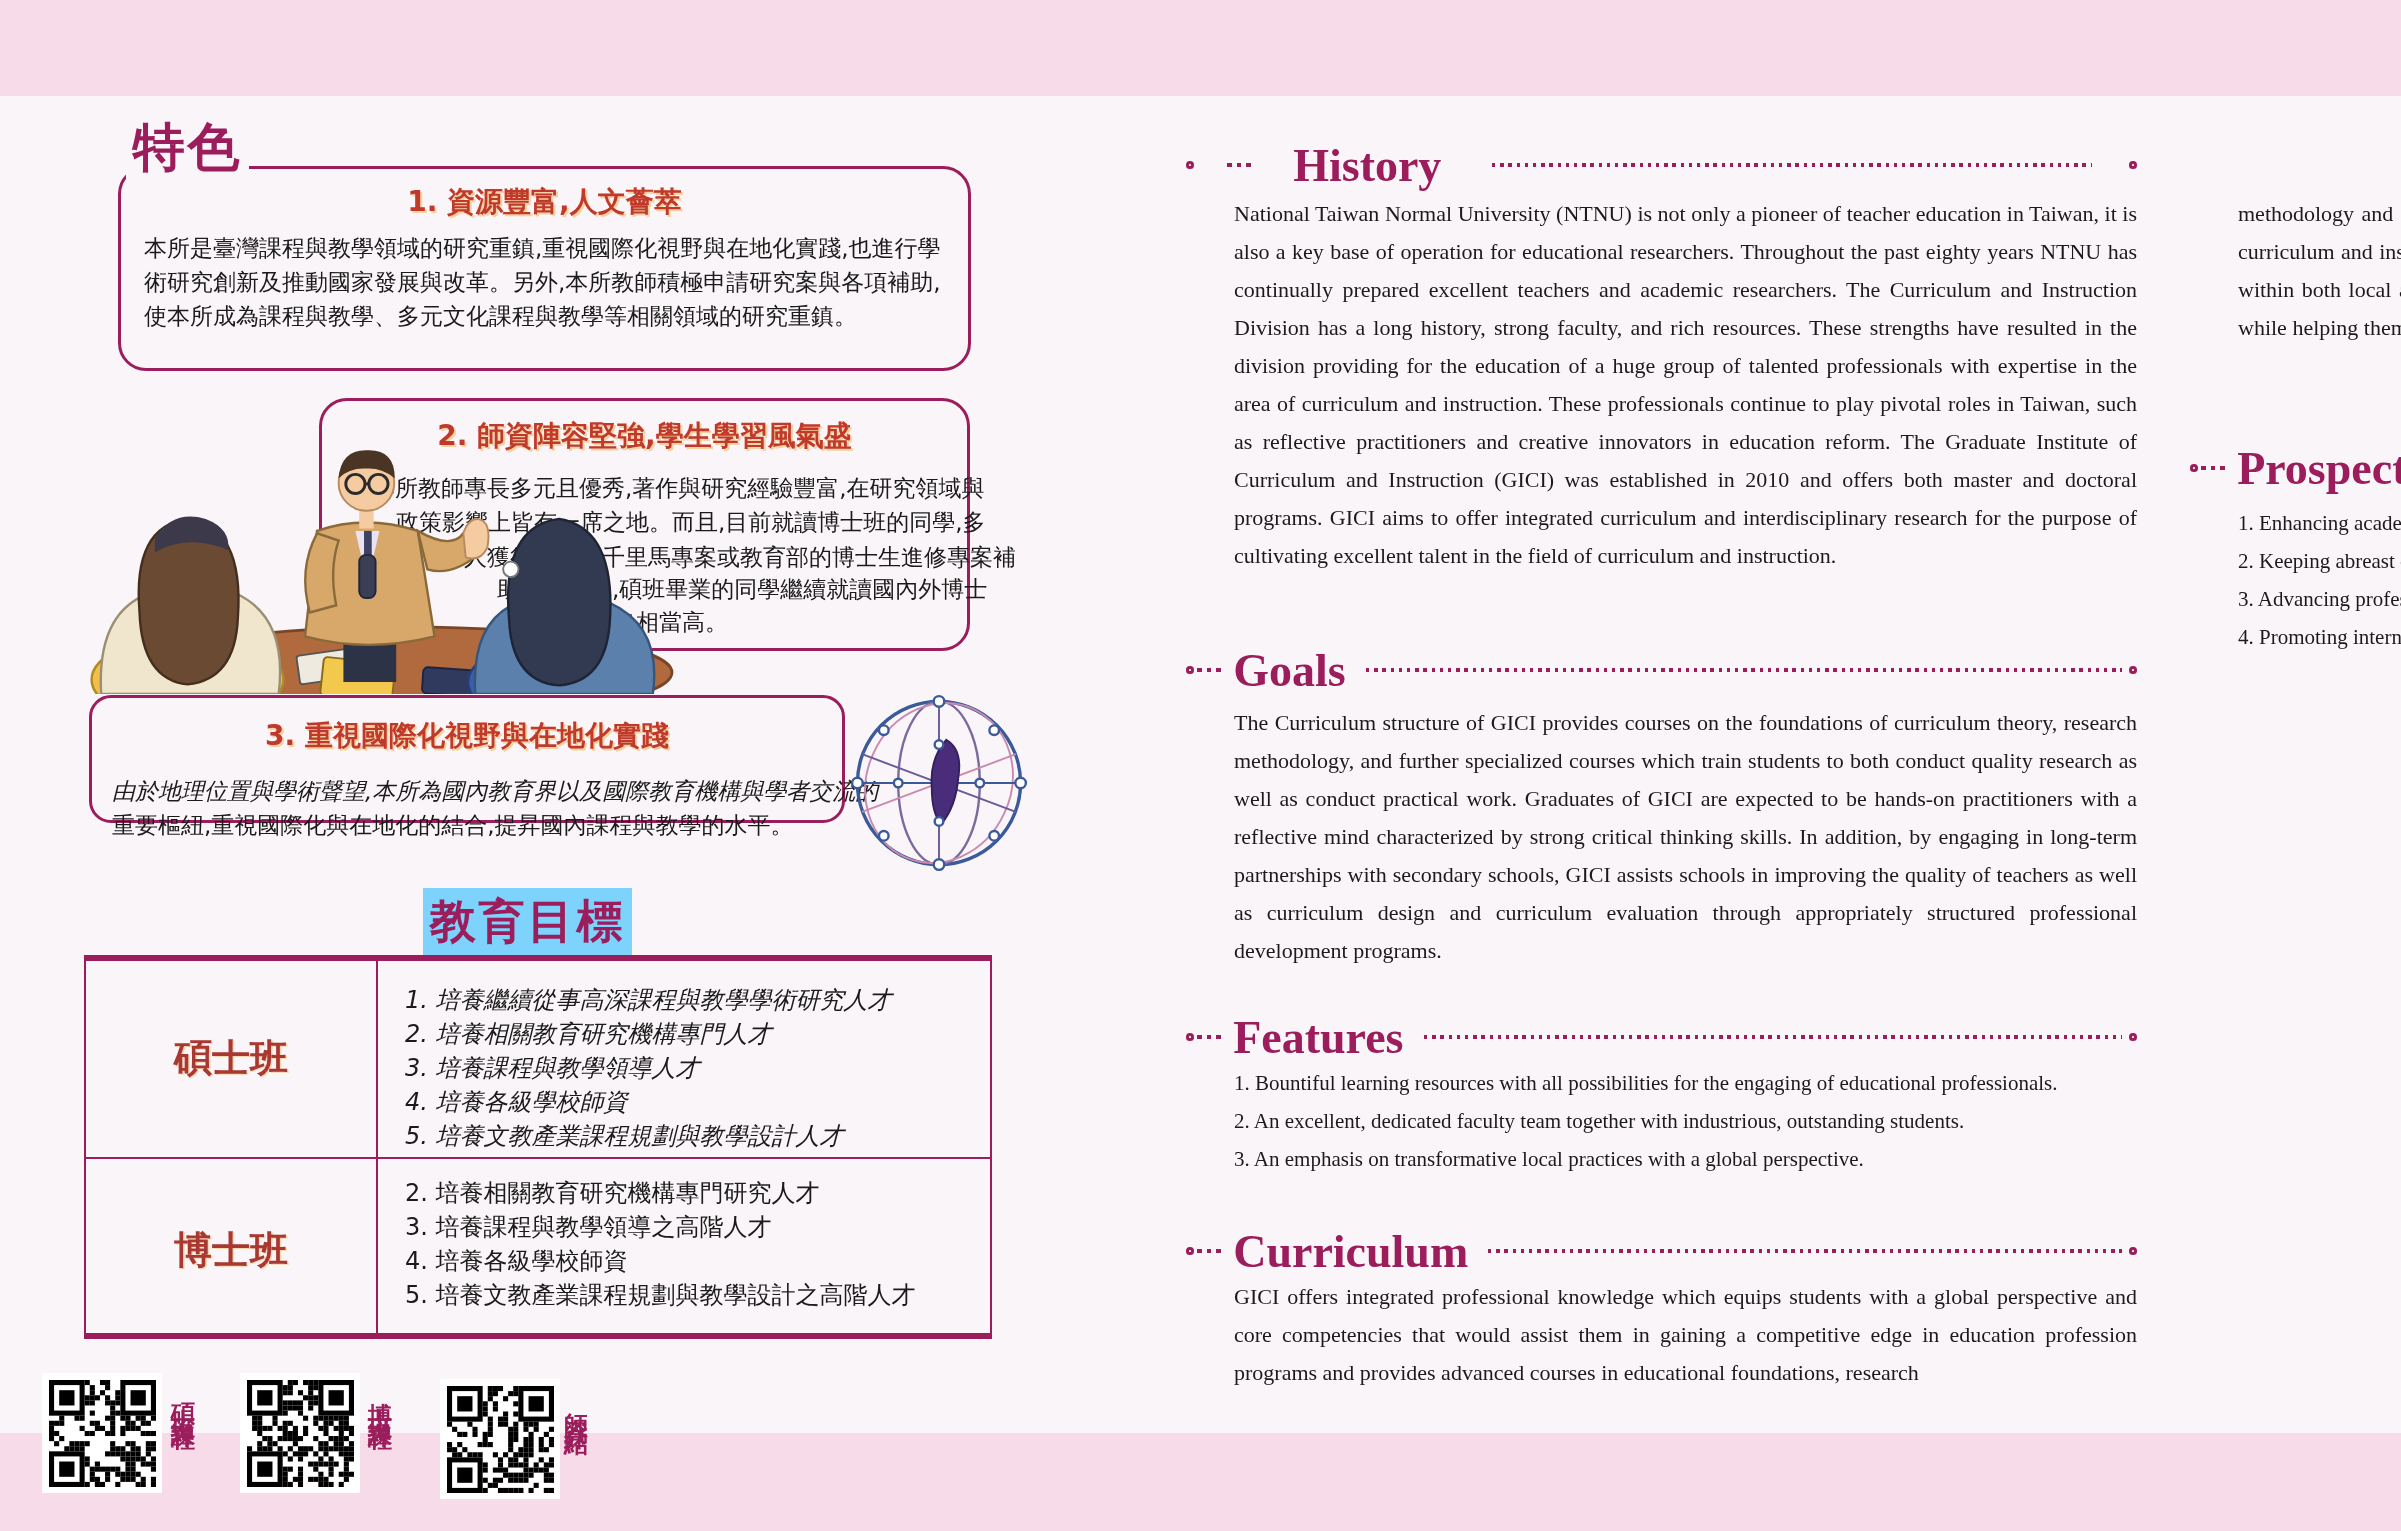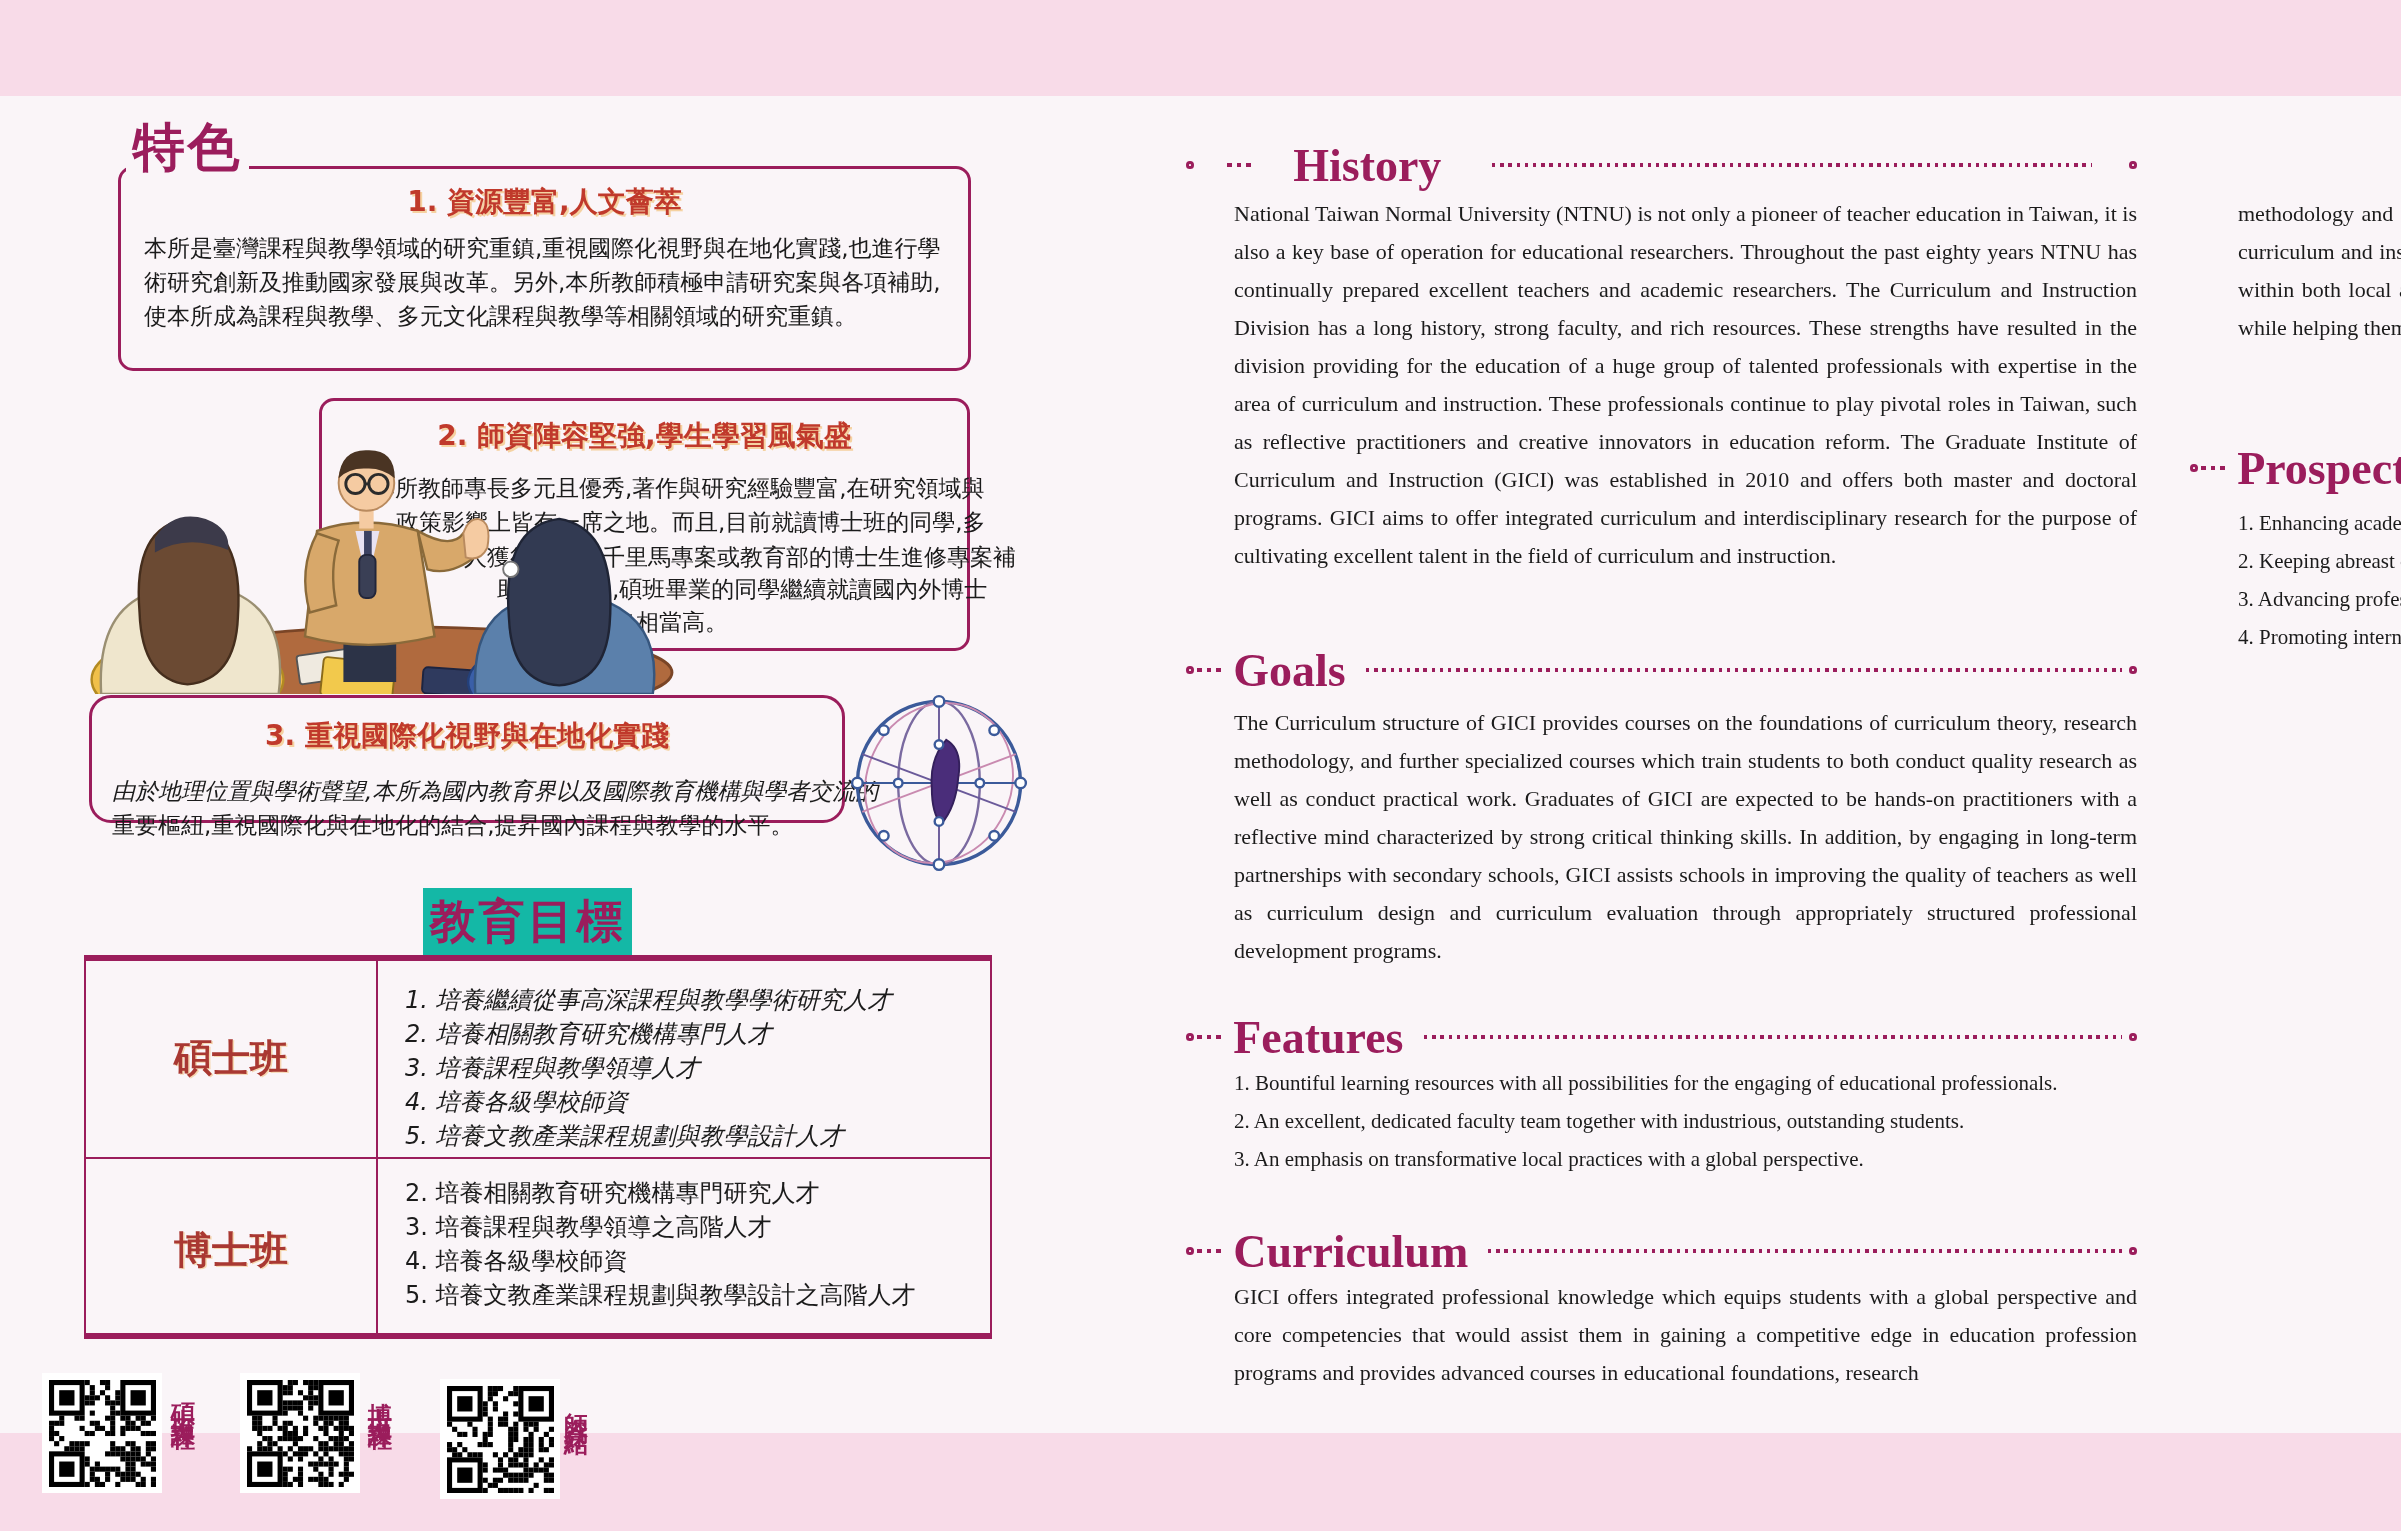--- a/index.html
+++ b/index.html
@@ -11,28 +11,28 @@
     --ink:#1b1b1b;
   }
   *{margin:0;padding:0;box-sizing:border-box;}
   body{font-family:"DejaVu Sans",sans-serif;background:#eee;}
   .page{position:relative;width:3233px;height:1532px;background:var(--bg);overflow:hidden;}
   .band{position:absolute;left:0;width:3233px;background:var(--pink);}
   .band.top{top:0;height:96px;}
   .band.bottom{top:1433px;height:99px;}
 
   
-  .fbox{position:absolute;border:3.4px solid var(--mag);border-radius:15px;background:transparent;}
+  .fbox{position:absolute;border:3.4px solid var(--mag);border-radius:28px;background:transparent;}
   .fbox-title{position:absolute;width:100%;text-align:center;color:var(--title-red);
     font-weight:bold;font-size:28px;text-shadow:1.9px 1.9px 0 rgba(240,180,90,.55);}
   .cjk-line{position:absolute;font-size:23px;color:var(--ink);white-space:nowrap;line-height:34px;}
   .sec-label{position:absolute;color:var(--mag);font-weight:bold;background:var(--bg);
     padding:2.9px 6.7px;letter-spacing:2.9px;}
   .tezhi{top:110px;left:126px;font-size:52px;}
-  .edu-title{top:888px;left:423px;font-size:46px;background:#14b8a6;}
+  .edu-title{top:888px;left:423px;font-size:46px;background:#7dd3fc;}
 
   .goal-table{position:absolute;left:84px;top:955px;width:908px;height:384px;
     border-top:6.7px solid var(--mag);border-bottom:6.7px solid var(--mag);
     border-left:2.4px solid var(--mag);border-right:2.4px solid var(--mag);}
   .goal-vdiv{position:absolute;left:290px;top:0;width:2.4px;height:100%;background:var(--mag);}
   .goal-hdiv{position:absolute;left:0;top:196px;width:100%;height:2.4px;background:var(--mag);}
   .prog{position:absolute;left:0;width:290px;text-align:center;color:var(--prog-red);
     font-size:38px;font-weight:bold;text-shadow:1.4px 1.4px 0 rgba(240,180,90,.45);}
   .goal-items{position:absolute;left:319px;font-size:24px;color:var(--ink);line-height:34px;list-style:none;}
   .goal-items li{white-space:nowrap;margin-bottom:0;}

